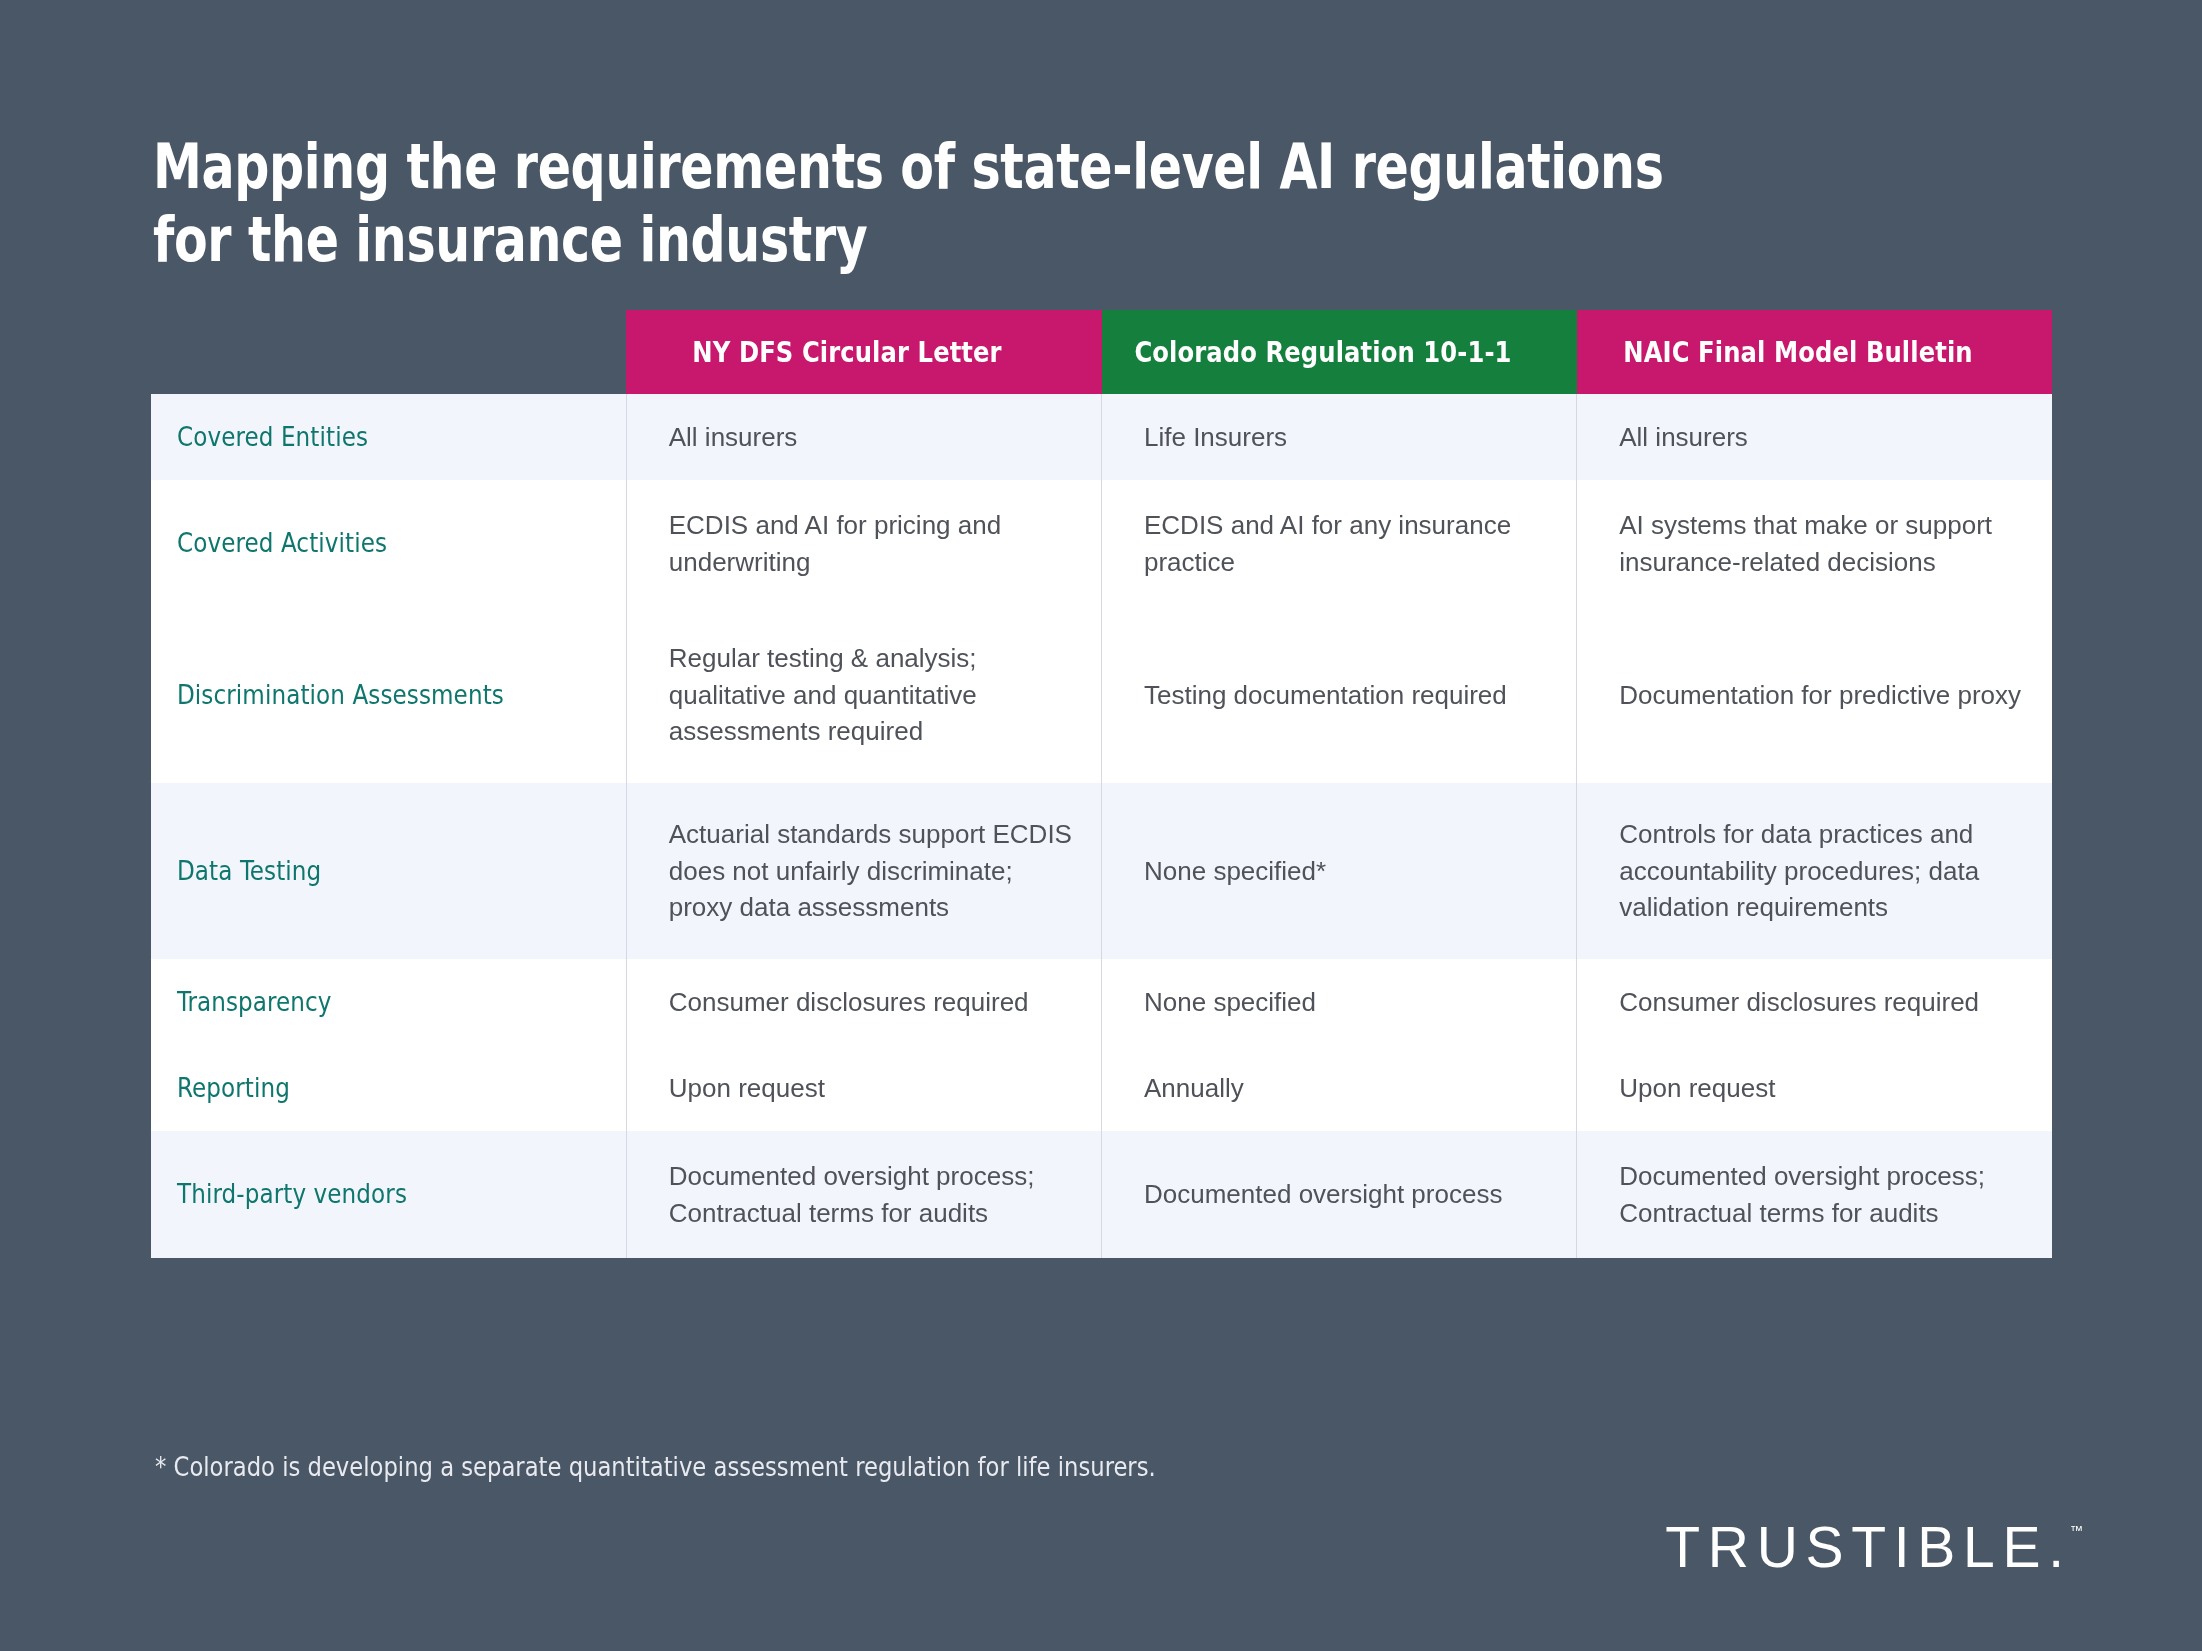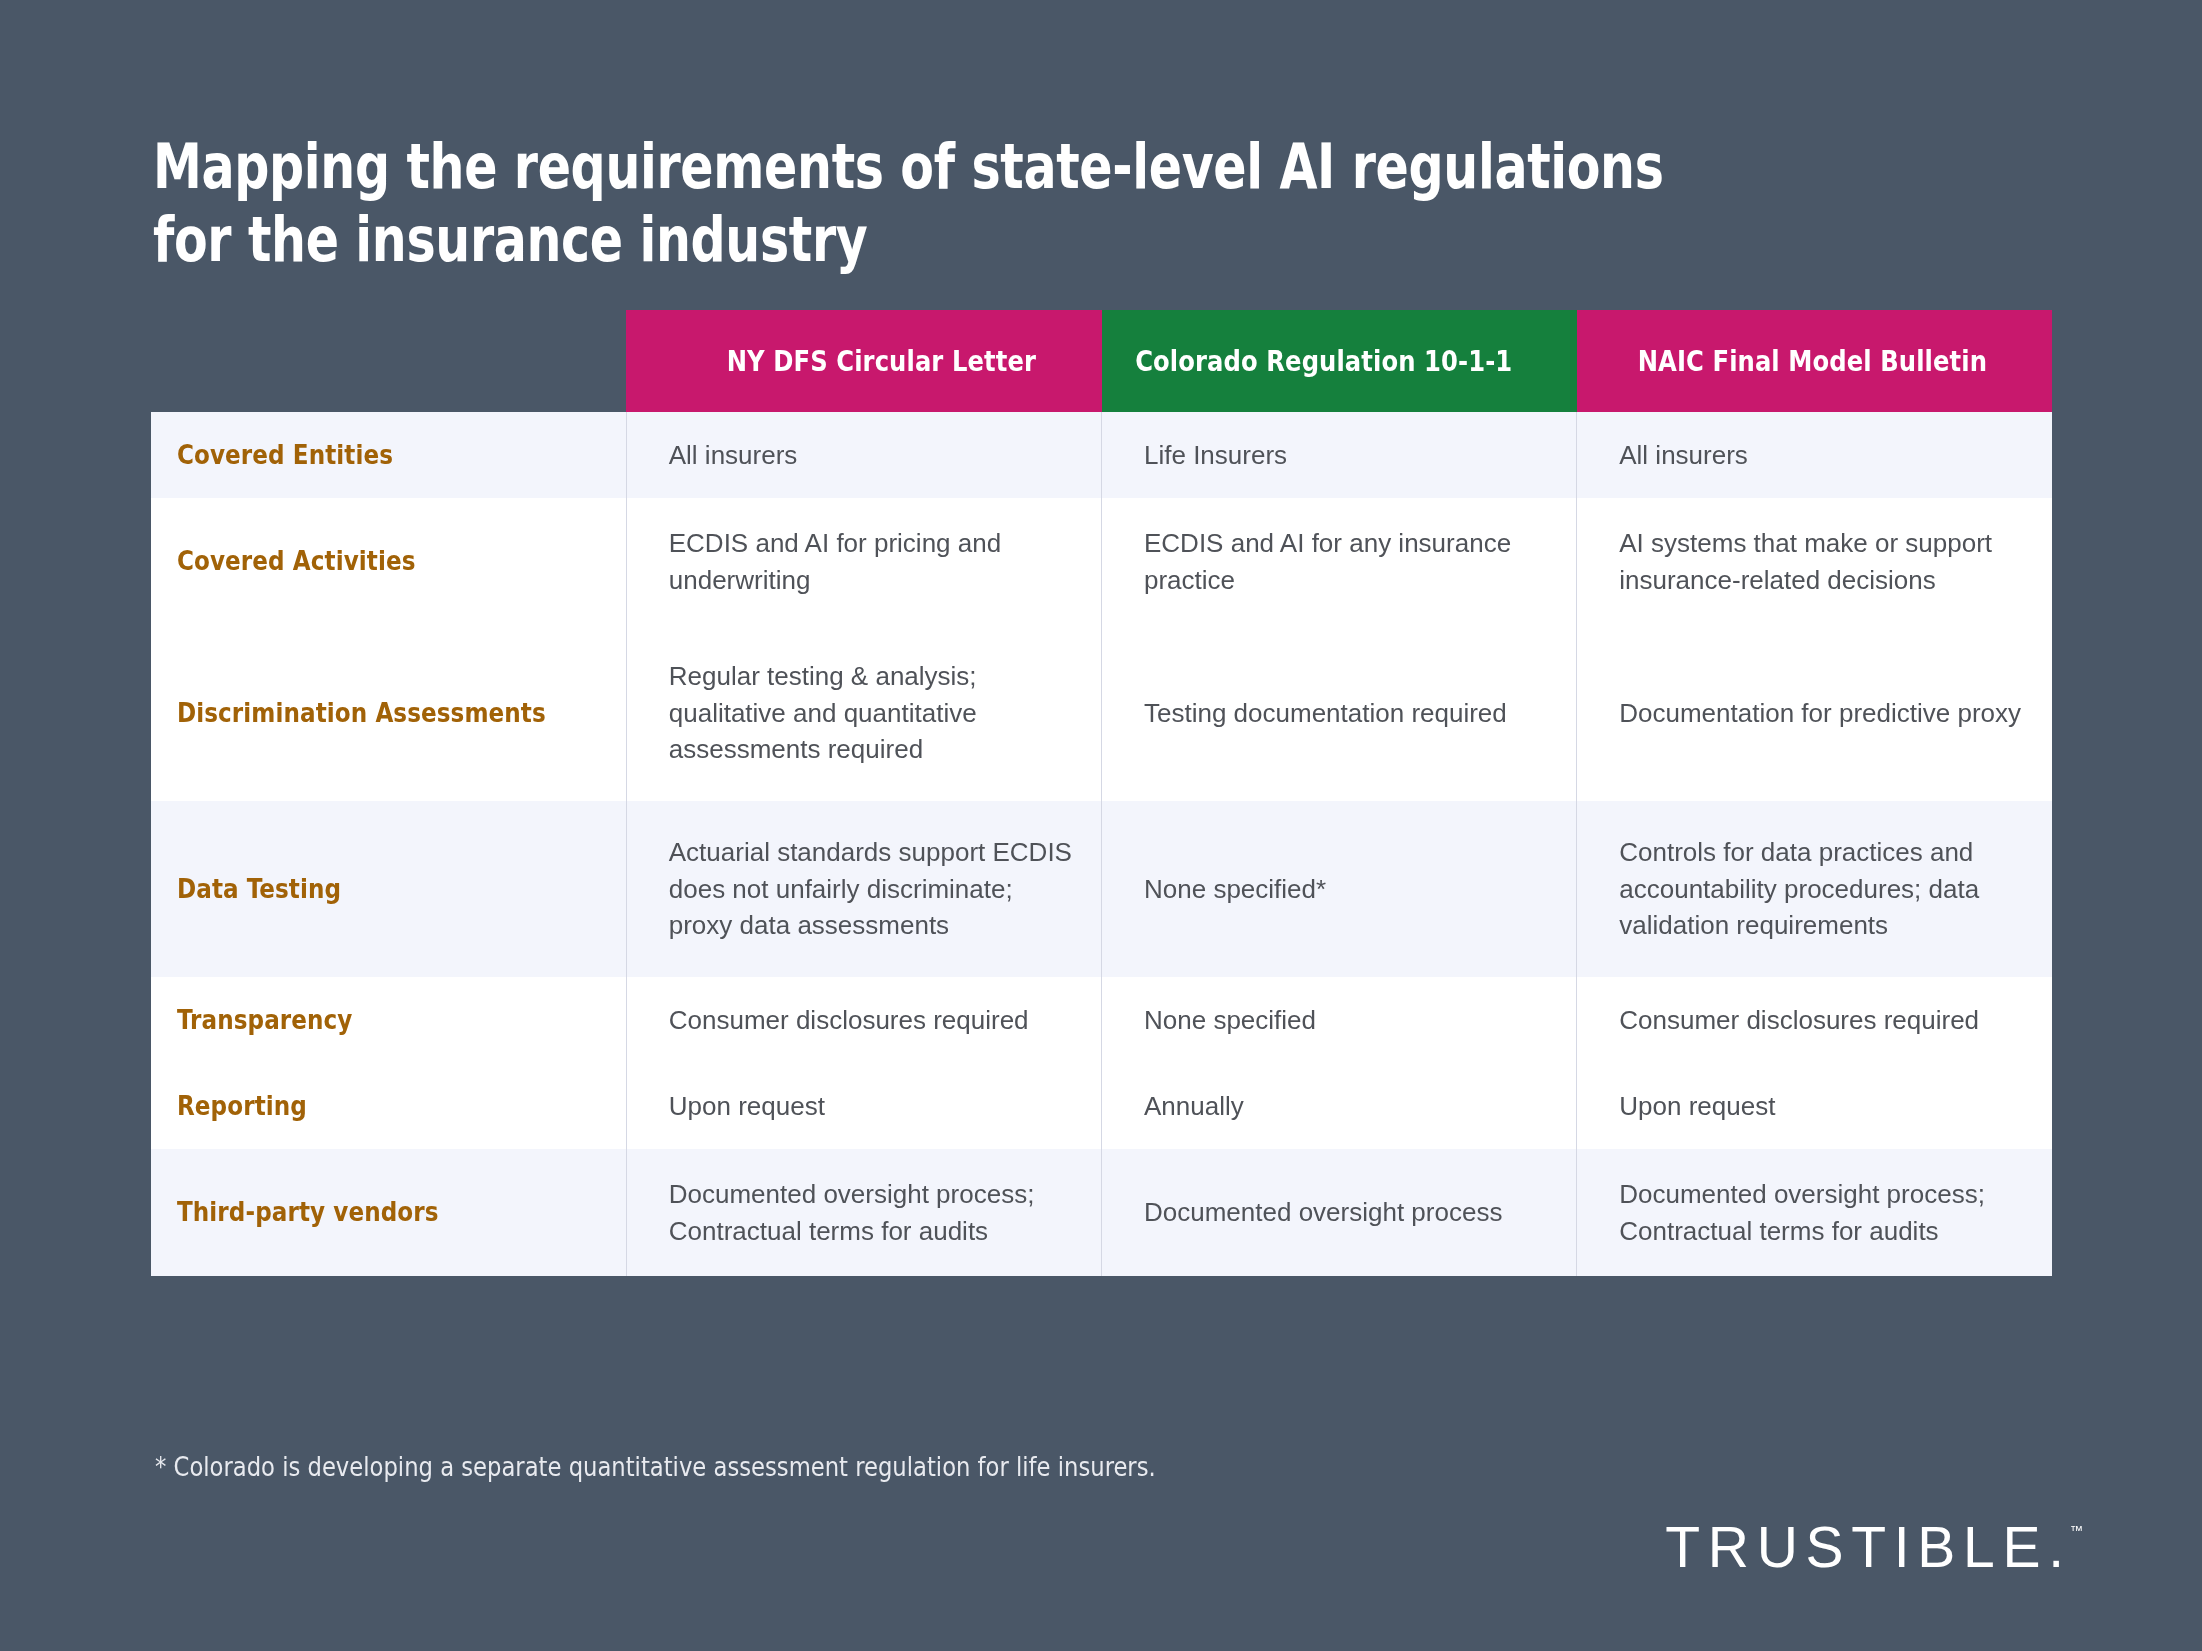--- a/index.html
+++ b/index.html
@@ -45,24 +45,24 @@
   table.matrix {
     border-collapse: collapse;
     table-layout: fixed;
     width: 1901px;
   }
   table.matrix col.c-label { width: 475px; }
   table.matrix col.c-data  { width: 475px; }
 
   
   thead th {
-    padding: 9px;
+    padding: 0;
     height: 84px;
     vertical-align: middle;
-    text-align: right;
+    text-align: center;
     color: #ffffff;
     font-family: "DejaVu Sans Condensed", "Liberation Sans Narrow", "Liberation Sans", sans-serif;
     font-weight: 700;
     font-size: 29px;
     letter-spacing: 0.1px;
   }
   th.h-blank {
     background: transparent;
   }
   th.h-pink {
@@ -88,23 +88,23 @@
     padding: 19px 26px;
     font-size: 26px;
     line-height: 1.42;
     color: #4f5258;
     font-weight: 400;
     border-right: 1.7px solid #d5d8e4;
   }
   tbody td:last-child { border-right: none; }
 
   tbody td.rowlabel {
-    color: #a16207;
-    font-family: "DejaVu Sans Condensed", "Liberation Sans Narrow", "Liberation Sans", sans-serif;
-    font-weight: 700;
+    color: #0f766e;
+    font-family: "DejaVu Sans Condensed", "Liberation Sans Narrow", "Liberation Sans", sans-serif;
+    font-weight: 400;
     font-size: 27px;
     letter-spacing: 0.1px;
     white-space: nowrap;
     margin-left: 29px;
   }
   tbody td.rowlabel .lbl-inner {
     display: inline-block;
     transform: scaleX(0.95);
     transform-origin: left center;
   }

